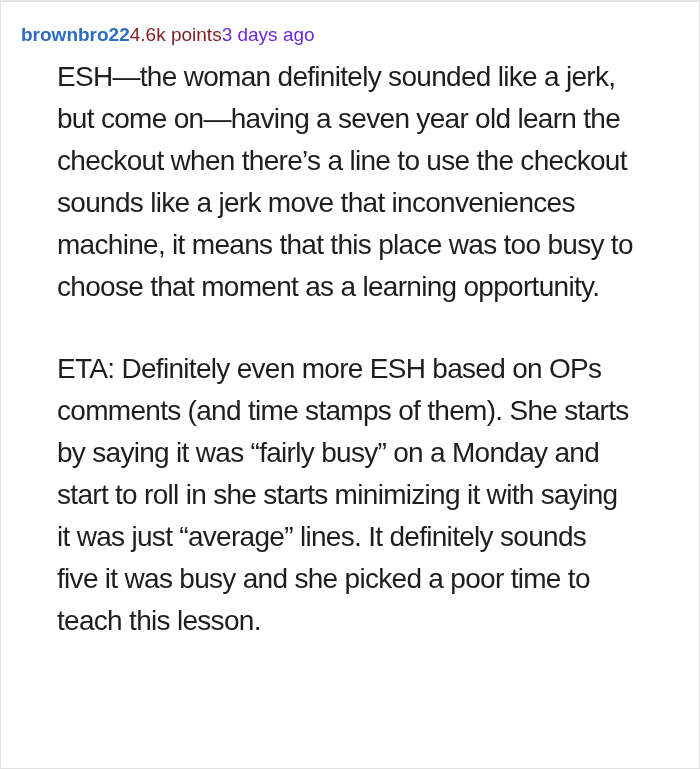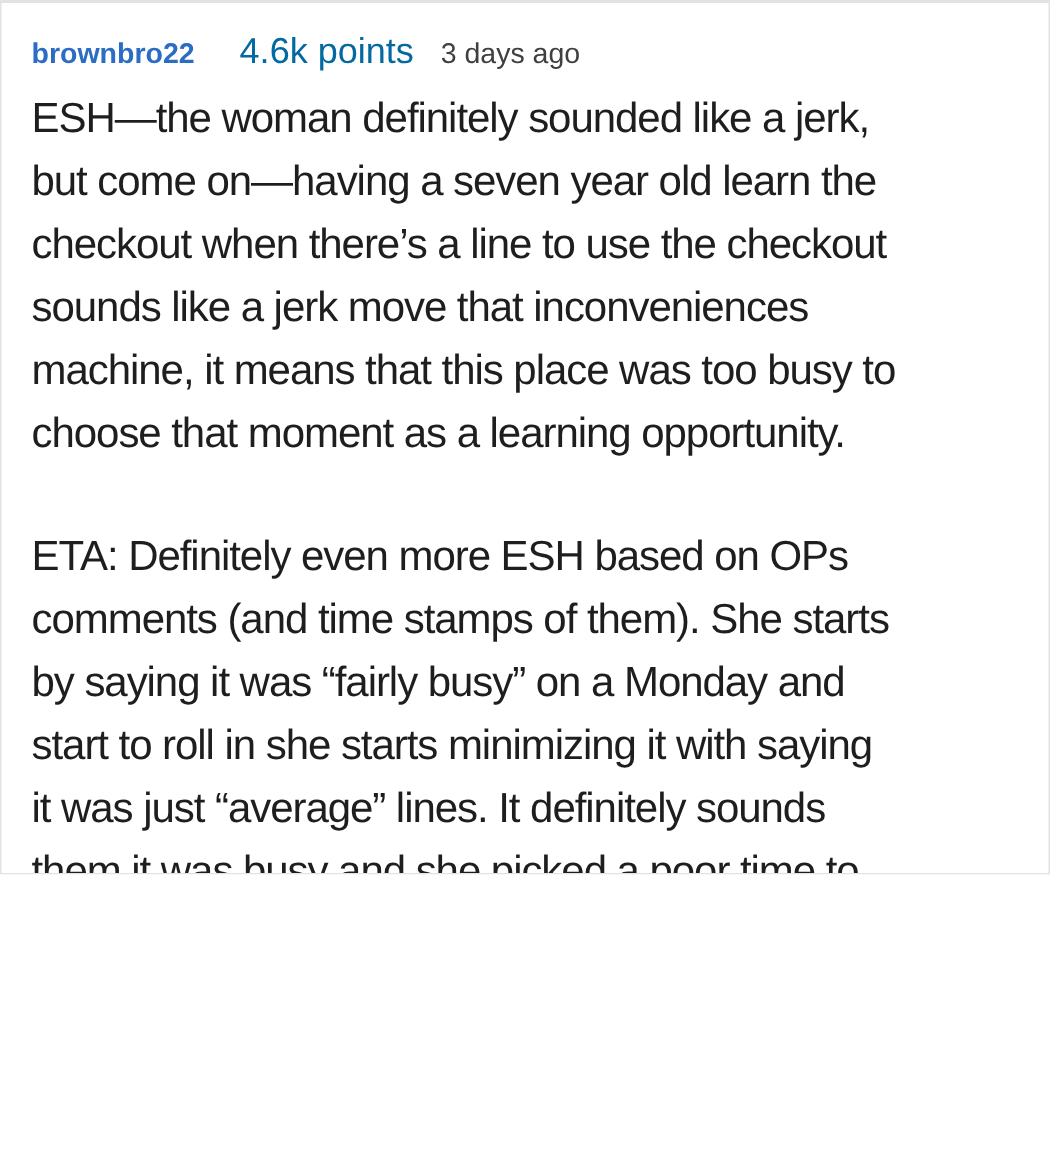--- a/index.html
+++ b/index.html
@@ -3,21 +3,21 @@
 <meta charset="utf-8">
 <style>
   html, body {
     margin: 0;
     padding: 0;
     background: #ffffff;
   }
   .comment-card {
     box-sizing: border-box;
     width: 700px;
-    height: 583px;
+    height: 769px;
     background: #ffffff;
     border: 1px solid #e2e2e2;
     border-top-width: 2px;
     padding: 20px 21px 14px 20px;
     overflow: hidden;
     font-family: "Liberation Sans", sans-serif;
   }
   .comment-header {
     display: flex;
     align-items: baseline;
@@ -26,34 +26,33 @@
     white-space: nowrap;
   }
   .comment-author {
     font-size: 19px;
     font-weight: 700;
     color: #2b6cc4;
     text-decoration: none;
     cursor: pointer;
   }
   .comment-points {
-    font-size: 24px;
-    color: #0369a1;
-    margin-left: 30px;
+    font-size: 19px;
+    color: #7f1d1d;
   }
   .comment-age {
     font-size: 19px;
-    color: #404040;
-    margin-left: 18px;
+    color: #6d28d9;
   }
   .comment-body {
     color: #1e1e1e;
     font-size: 28px;
     line-height: 42px;
     letter-spacing: -0.7px;
+    margin-left: 36px;
   }
   .comment-body p {
     margin: 0;
   }
   .comment-body p.para-first {
     margin-bottom: 40px;
   }
   .comment-line {
     display: block;
     white-space: nowrap;
@@ -77,17 +76,17 @@
       <span class="comment-line">sounds like a jerk move that inconveniences</span>
       <span class="comment-line">machine, it means that this place was too busy to</span>
       <span class="comment-line">choose that moment as a learning opportunity.</span>
     </p>
     <p>
       <span class="comment-line">ETA: Definitely even more ESH based on OPs</span>
       <span class="comment-line">comments (and time stamps of them). She starts</span>
       <span class="comment-line">by saying it was “fairly busy” on a Monday and</span>
       <span class="comment-line">start to roll in she starts minimizing it with saying</span>
       <span class="comment-line">it was just “average” lines. It definitely sounds</span>
-      <span class="comment-line">them it was busy and she picked a poor time to</span>
+      <span class="comment-line">five it was busy and she picked a poor time to</span>
       <span class="comment-line">teach this lesson.</span>
     </p>
   </div>
 </article>
 
 </body></html>

